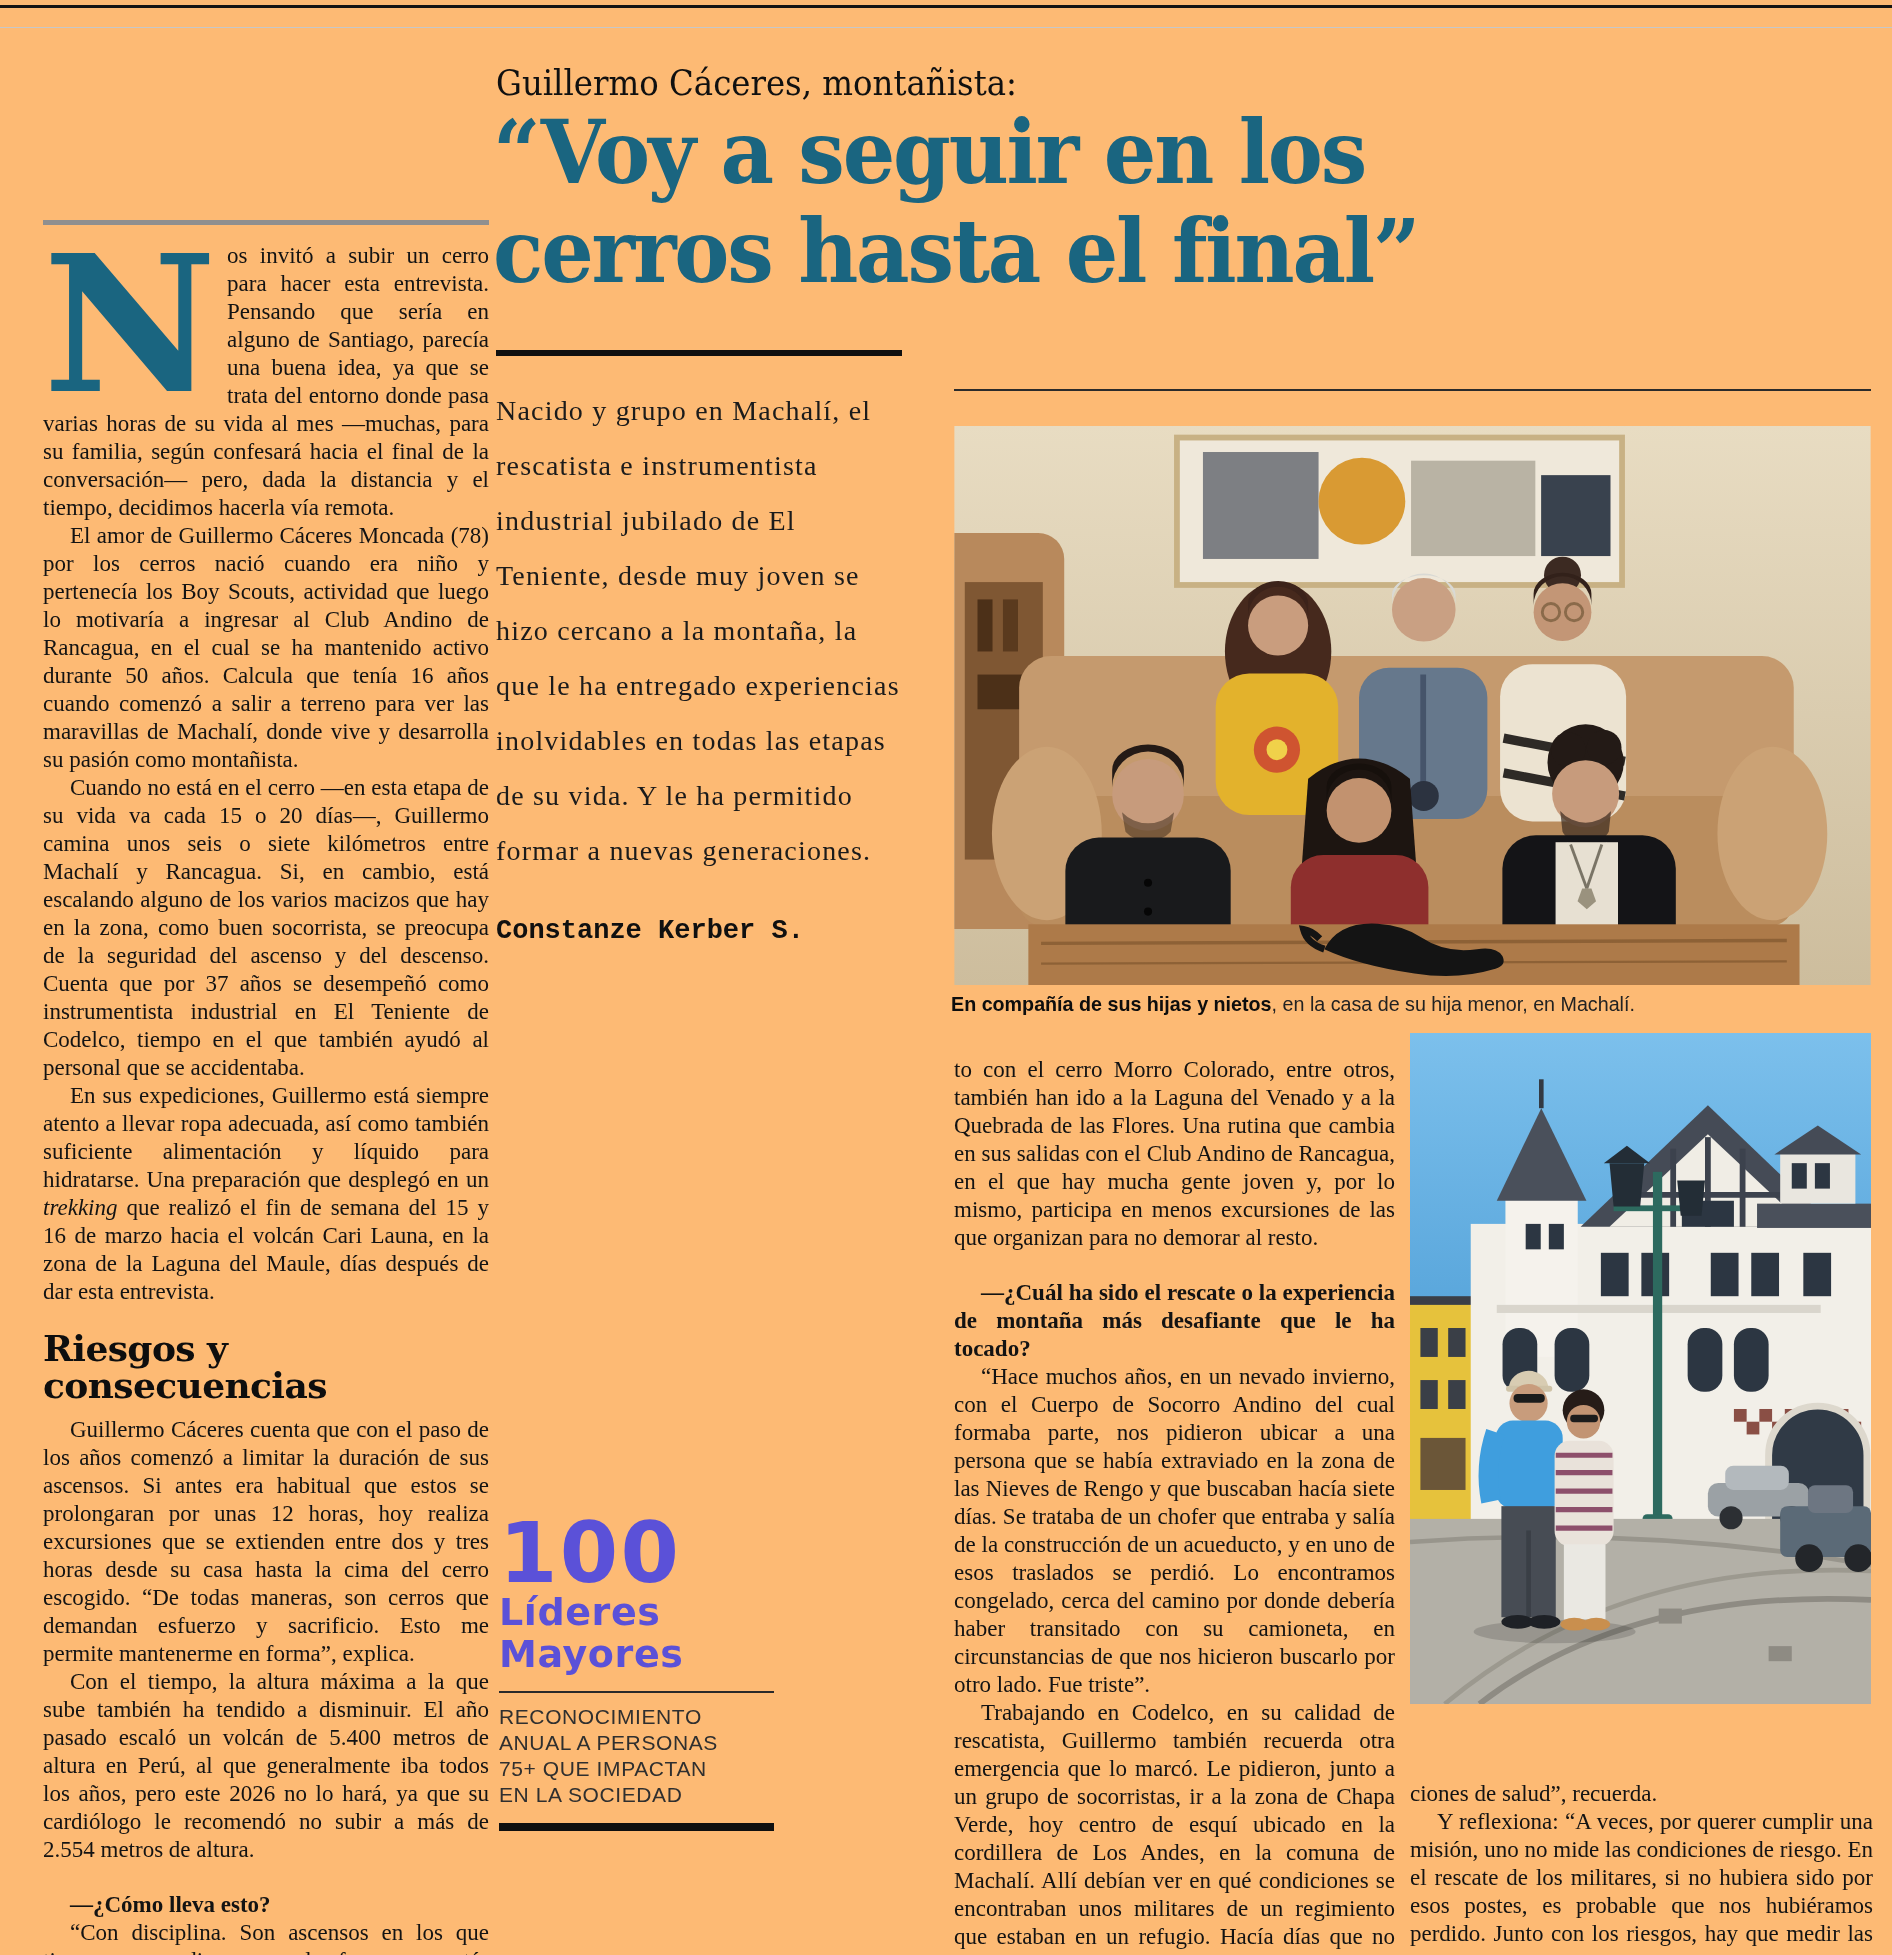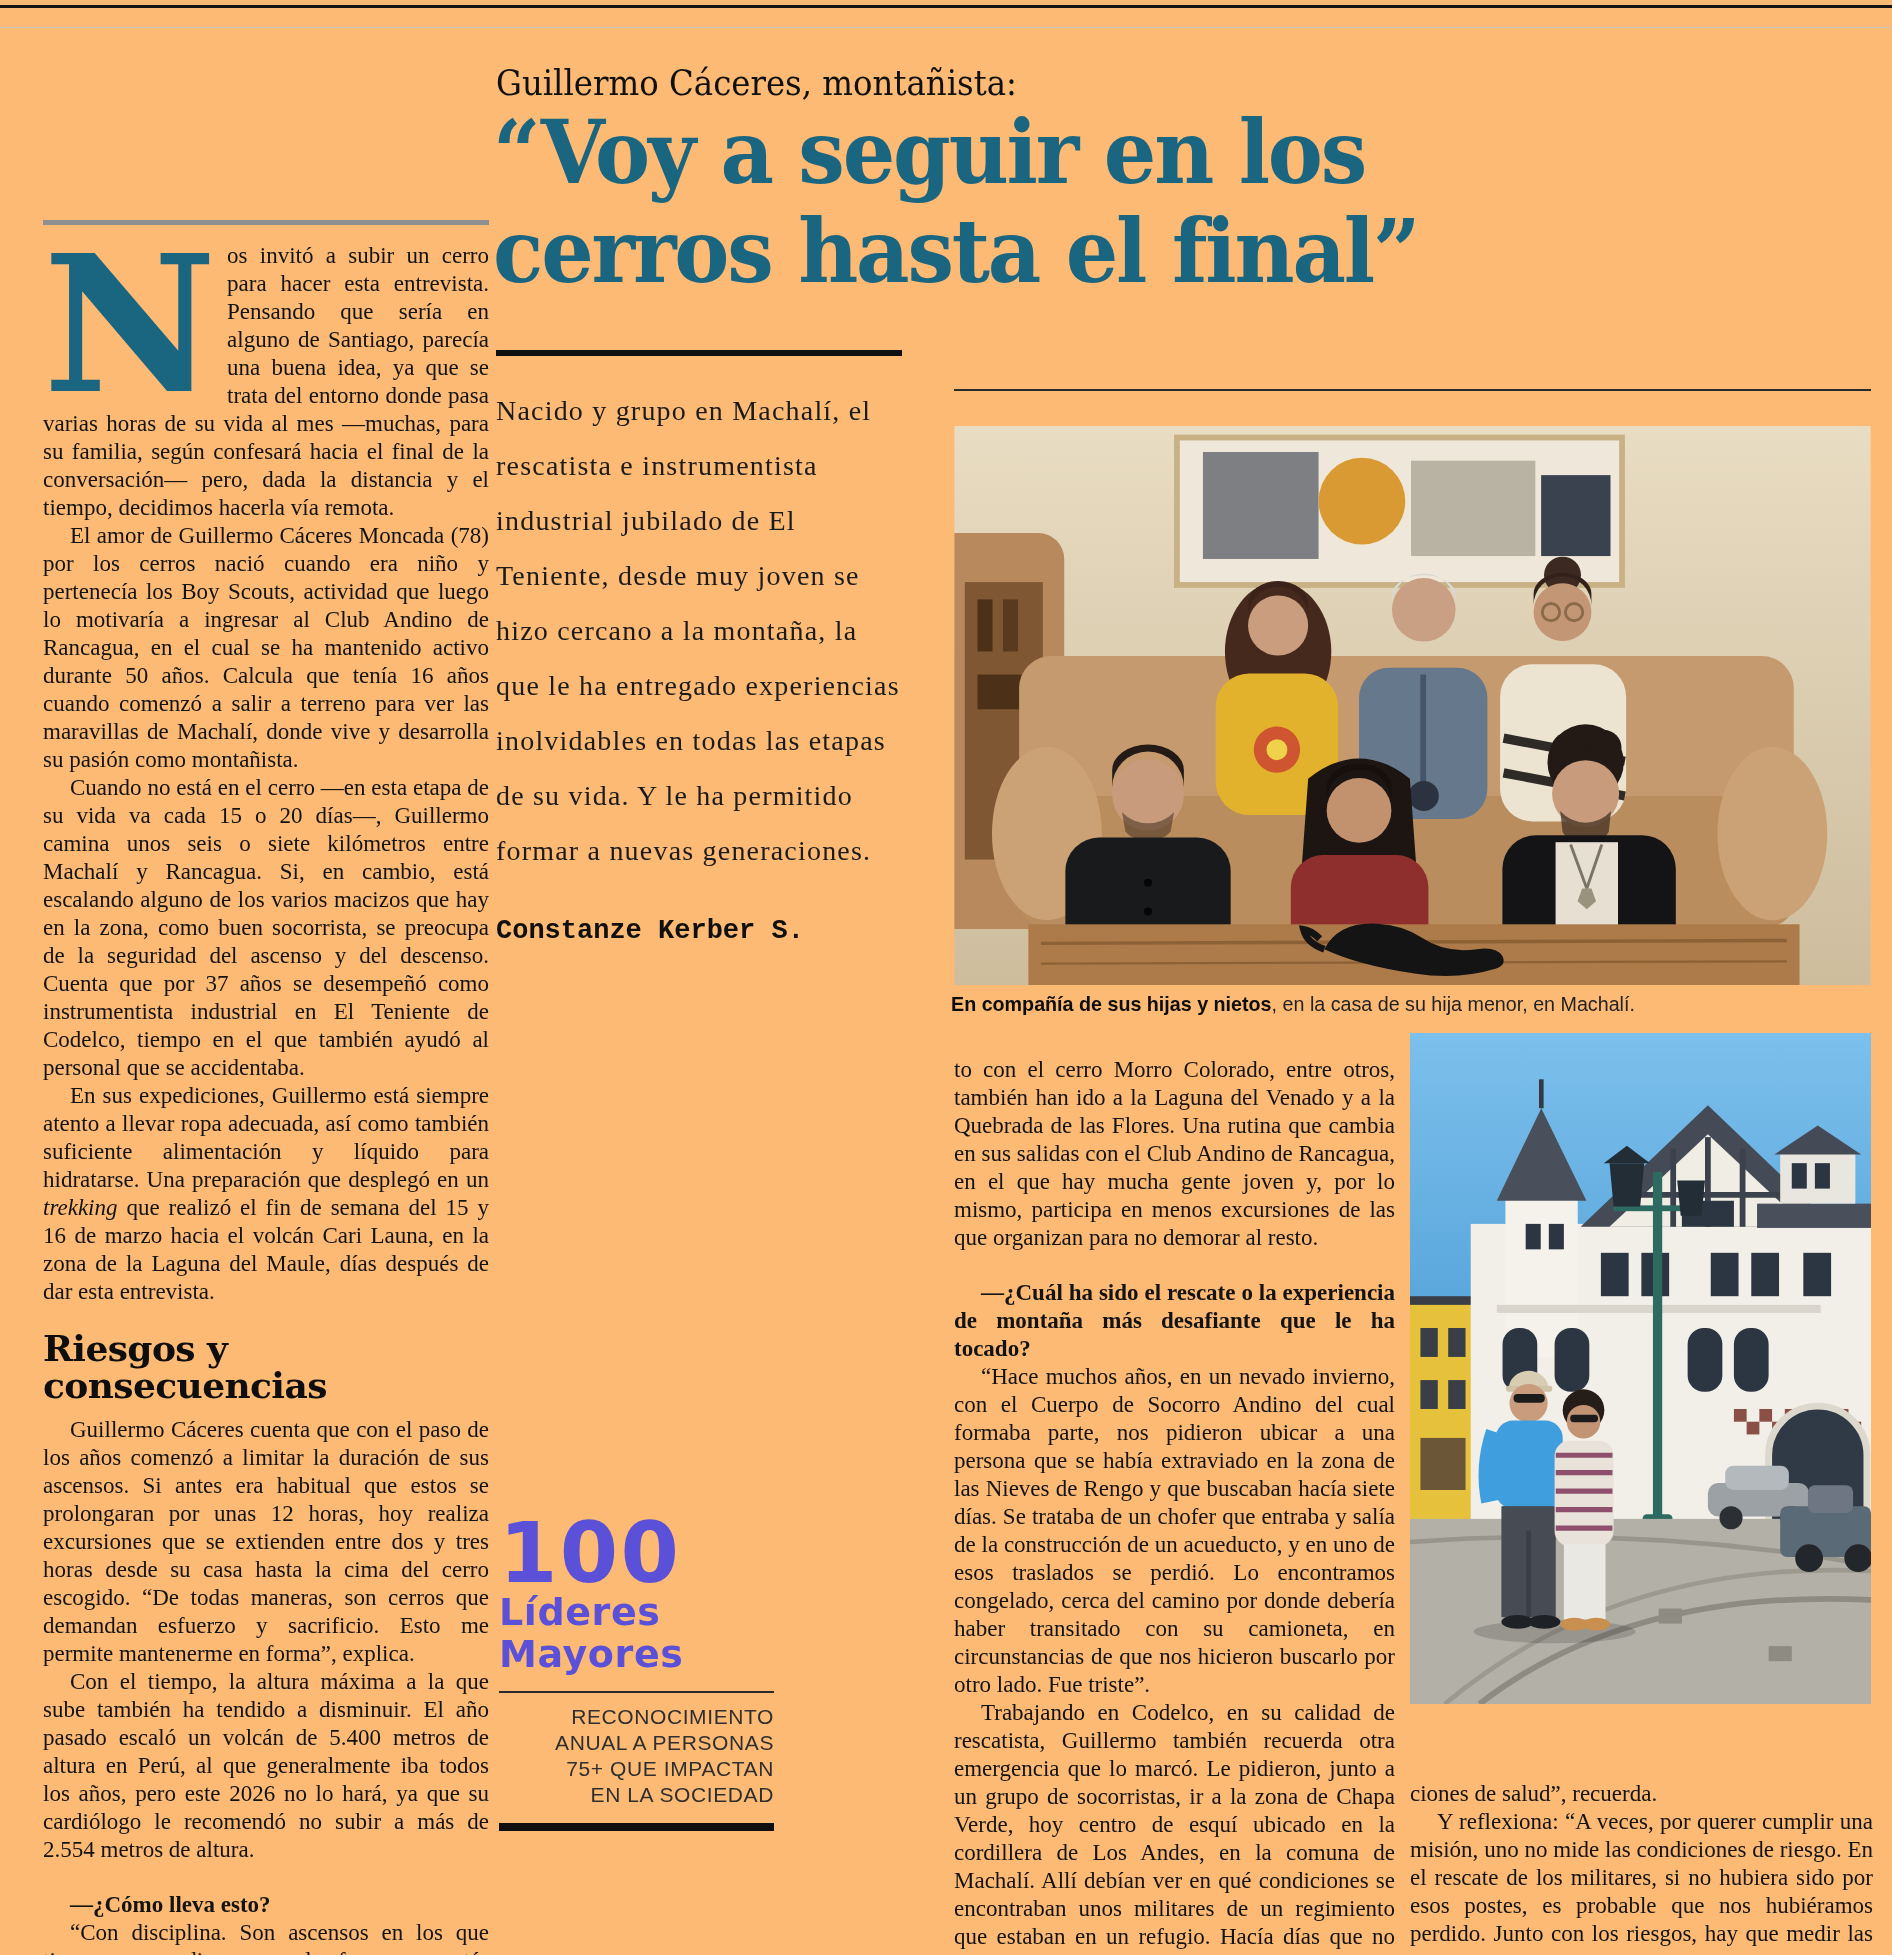--- a/index.html
+++ b/index.html
@@ -32,21 +32,21 @@
   .deck{left:496px;top:350px;width:406px;}
   .deck-bar{width:406px;height:6.4px;background:#101010;margin-bottom:27px;}
   .deck-text{font-size:28px;line-height:55px;letter-spacing:1.2px;color:#1b1b1b;text-align:left;}
   .author{margin-top:38px;font-family:Liberation Mono, monospace;font-weight:700;font-size:27px;color:#101010;}
   
   .logo{left:499px;top:1516px;width:275px;}
   .logo-num{font-family:"DejaVu Sans",sans-serif;font-weight:800;font-size:84px;line-height:75px;letter-spacing:2.3px;}
   .logo-word{font-family:"DejaVu Sans",sans-serif;font-weight:800;font-size:38px;line-height:42px;letter-spacing:0.6px;}
   .logo-rule{width:275px;height:1.7px;background:#2a2a2a;margin:16px 0 11.6px 0;}
   .logo-tag{font-family:"Liberation Sans",sans-serif;font-size:21px;line-height:26px;color:#2f2f2f;
-            text-align:right;letter-spacing:0.6px;}
+            text-align:left;letter-spacing:0.6px;}
   .logo-bar{width:275px;height:8px;background:#101010;margin-top:15px;}
   
   .photo-rule{left:954px;top:389px;width:917px;height:1.7px;background:#2b2b2b;}
   .credit{font-family:"Liberation Sans",sans-serif;font-size:15.6px;letter-spacing:1.2px;color:#3b3b3b;text-align:right;margin-top:36px;}
   .credit1{left:954px;top:397px;width:917px;}
   .credit2{left:1410px;top:1007px;width:461px;}
   .photo1{left:954px;top:426px;width:917px;height:559px;overflow:hidden;}
   .photo2{left:1410px;top:1033px;width:461px;height:671px;overflow:hidden;}
   .caption{font-family:"Liberation Sans",sans-serif;font-size:19.7px;line-height:25.4px;color:#222;}
   .caption b{color:#0d0d0d;}

